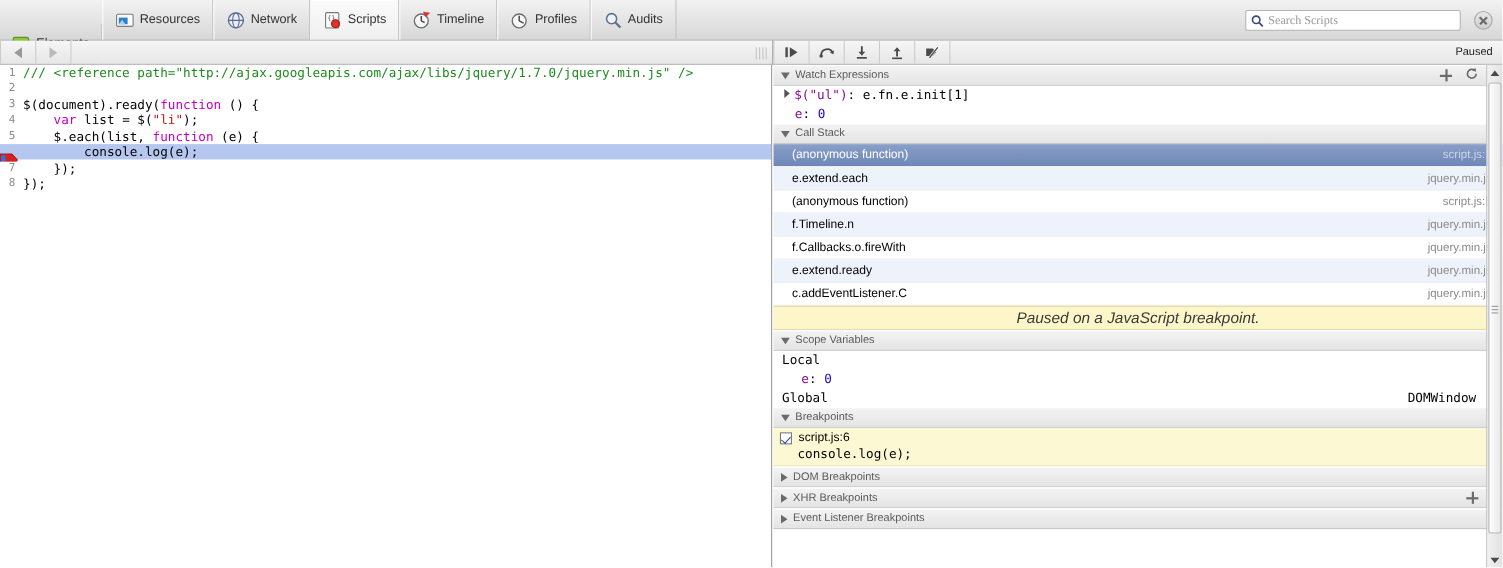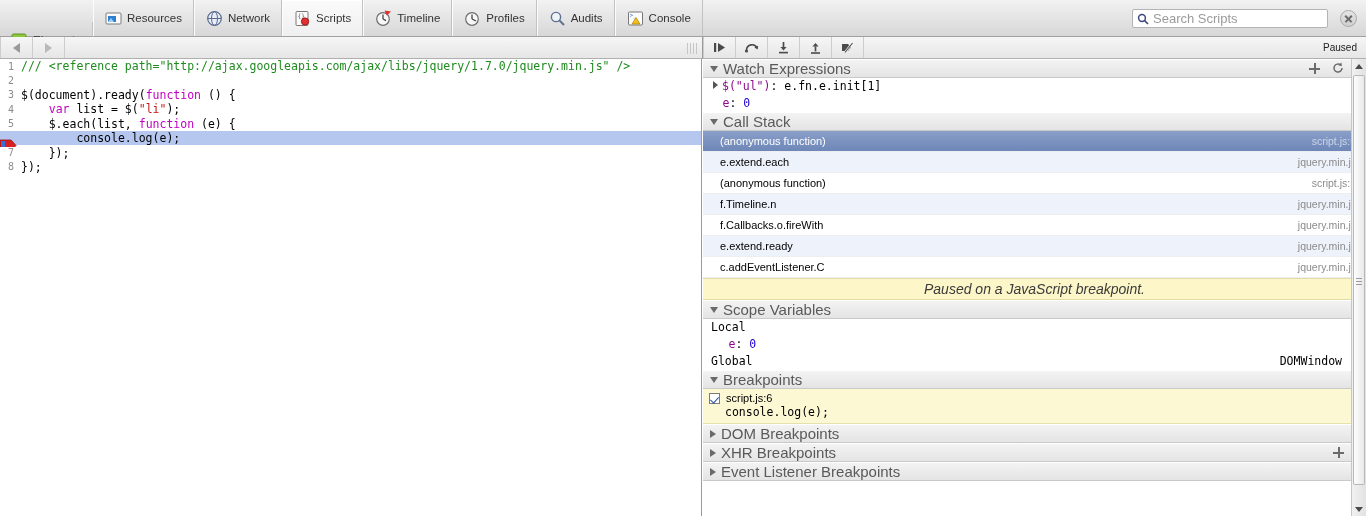--- a/index.html
+++ b/index.html
@@ -46,21 +46,21 @@
     width: 196px; height: 19px;
     background: #fff; border: 1px solid #b4b4b4;
     border-radius: 2px;
     box-sizing: border-box;
     display: flex; align-items: center;
     padding-left: 4px;
   }
   #searchbox .sicon { width: 12px; height: 12px; flex: 0 0 12px; position: relative; margin-right: 4px;}
   #searchbox input {
     border: none; outline: none; background: transparent;
-    font-family: Liberation Sans, sans-serif; font-size: 13px;
+    font-family: Liberation Serif, serif; font-size: 11px;
     color: #333; width: 165px; padding: 0;
   }
   #searchbox input::placeholder { color: #9b9b9b; }
   #closebtn {
     position: absolute; right: 9px; top: 10px;
     width: 17px; height: 17px; border-radius: 50%;
     background: linear-gradient(to bottom,#e6e6e6,#cfcfcf);
     border: 1px solid #a9a9a9;
     box-sizing: border-box;
     cursor: default;
@@ -171,21 +171,21 @@
   
   #sidebar {
     position: absolute; left: 703px; top: 59px; width: 663px; height: 457px;
     background: #fff; overflow: hidden;
   }
   .section-head {
     height: 19px; display: flex; align-items: center;
     background: linear-gradient(to bottom,#f3f3f3,#e4e4e4);
     border-bottom: 1px solid #c9c9c9;
     border-top: 1px solid #fff;
-    color: #5a5a5a; font-size: 15px;
+    color: #5a5a5a; font-size: 10px;
     padding-left: 7px;
     box-sizing: border-box;
     cursor: default;
     position: relative;
   }
   .disc {
     width: 0; height: 0; margin-right: 5px; flex: 0 0 auto;
   }
   .disc.open { border-left: 4.5px solid transparent; border-right: 4.5px solid transparent; border-top: 6px solid #6a6a6a; }
   .disc.closed { border-top: 4.5px solid transparent; border-bottom: 4.5px solid transparent; border-left: 6px solid #6a6a6a; }
@@ -334,28 +334,20 @@
               <line x1="8" y1="9" x2="12" y2="11" stroke="#444" stroke-width="1.3"></line>
             </svg></span>
           <span class="lbl">Profiles</span>
         </div>
         <div class="tab">
           <span class="ticon"><svg width="17" height="17" viewBox="0 0 17 17">
               <circle cx="7" cy="7" r="4.6" fill="#eef3fa" stroke="#5f6f8e" stroke-width="1.4"></circle>
               <line x1="10.4" y1="10.4" x2="15" y2="15" stroke="#5f6f8e" stroke-width="2"></line>
             </svg></span>
           <span class="lbl">Audits</span>
-        </div>
-        <div class="tab">
-          <span class="ticon"><svg width="17" height="17" viewBox="0 0 17 17">
-              <rect x="1.5" y="2" width="14" height="13" rx="1" fill="#fbfbfb" stroke="#787878"></rect>
-              <text x="2.8" y="7.4" font-size="5.5" font-family="&quot;DejaVu Sans Mono&quot;,monospace" fill="#3366cc">&gt;_</text>
-              <polygon points="5,14 9,7.5 13,14" fill="#f3c017" stroke="#a8810a" stroke-width="0.7"></polygon>
-            </svg></span>
-          <span class="lbl">Console</span>
         </div>
       </div>
 
     <div id="searchbox">
       <span class="sicon">
         <svg width="12" height="12" viewBox="0 0 12 12">
           <circle cx="5" cy="5" r="3.4" fill="none" stroke="#3b4a7a" stroke-width="1.5"></circle>
           <line x1="7.6" y1="7.6" x2="11" y2="11" stroke="#3b4a7a" stroke-width="1.6"></line>
         </svg>
       </span>

